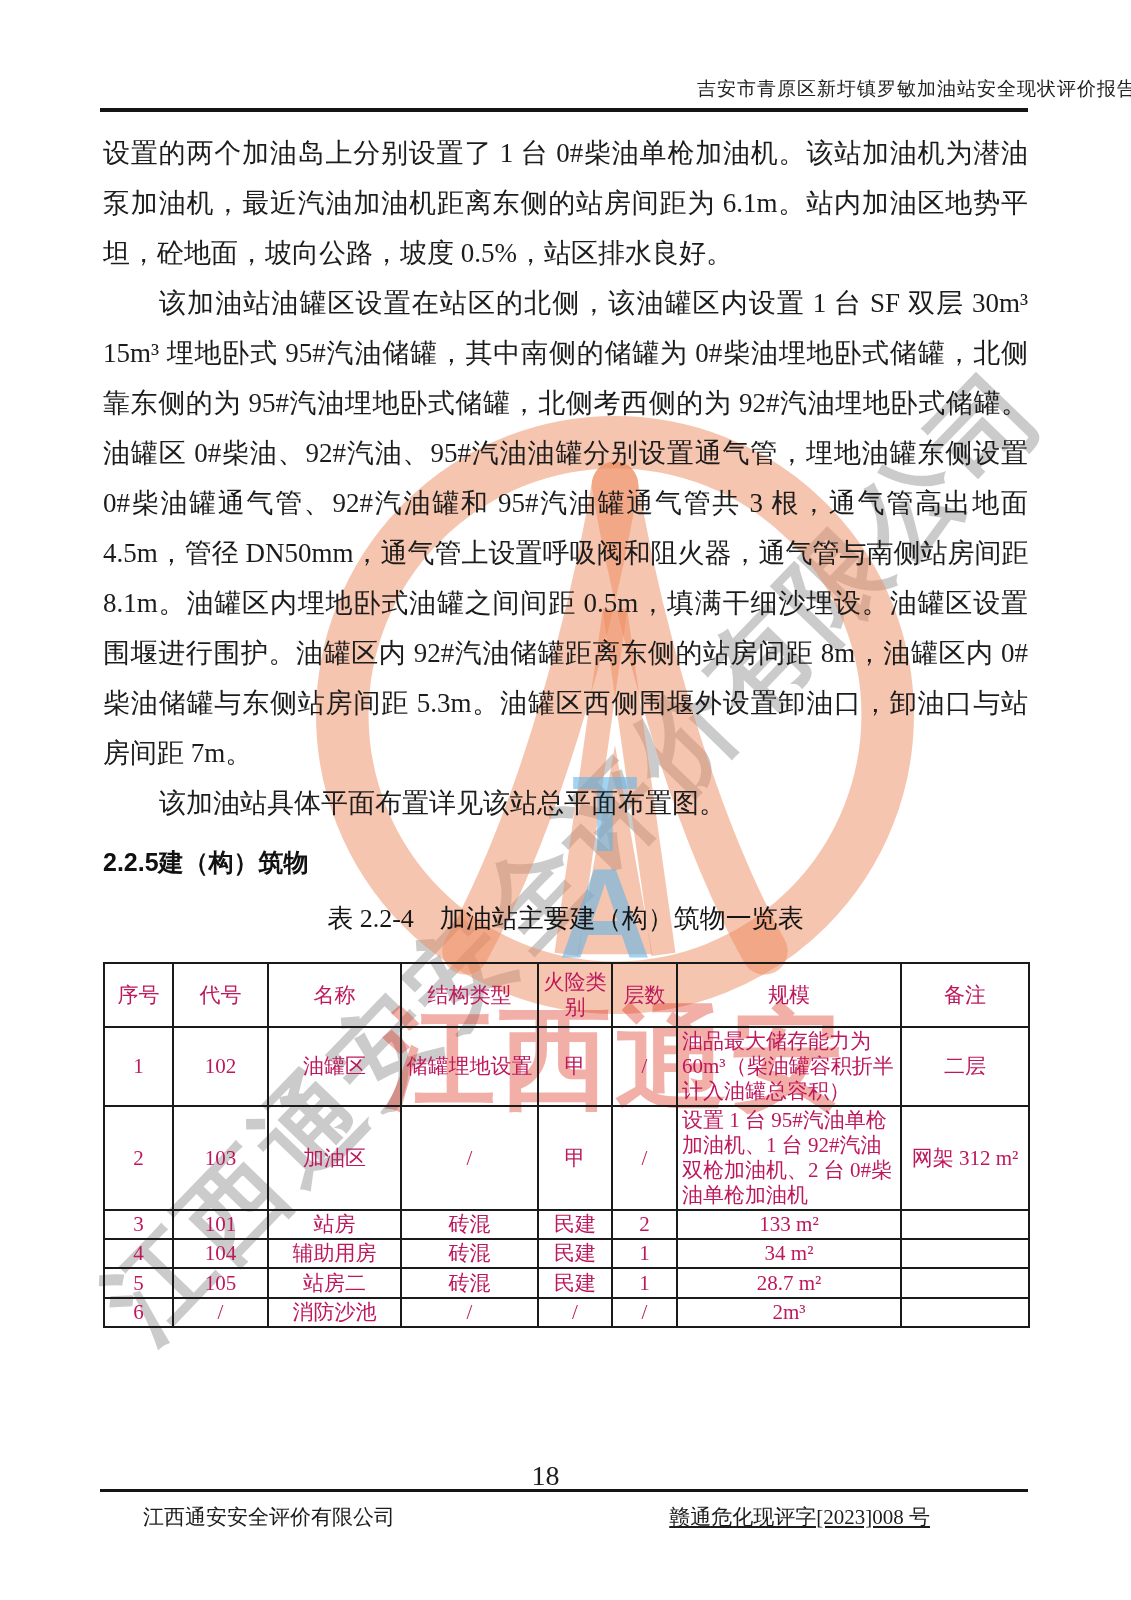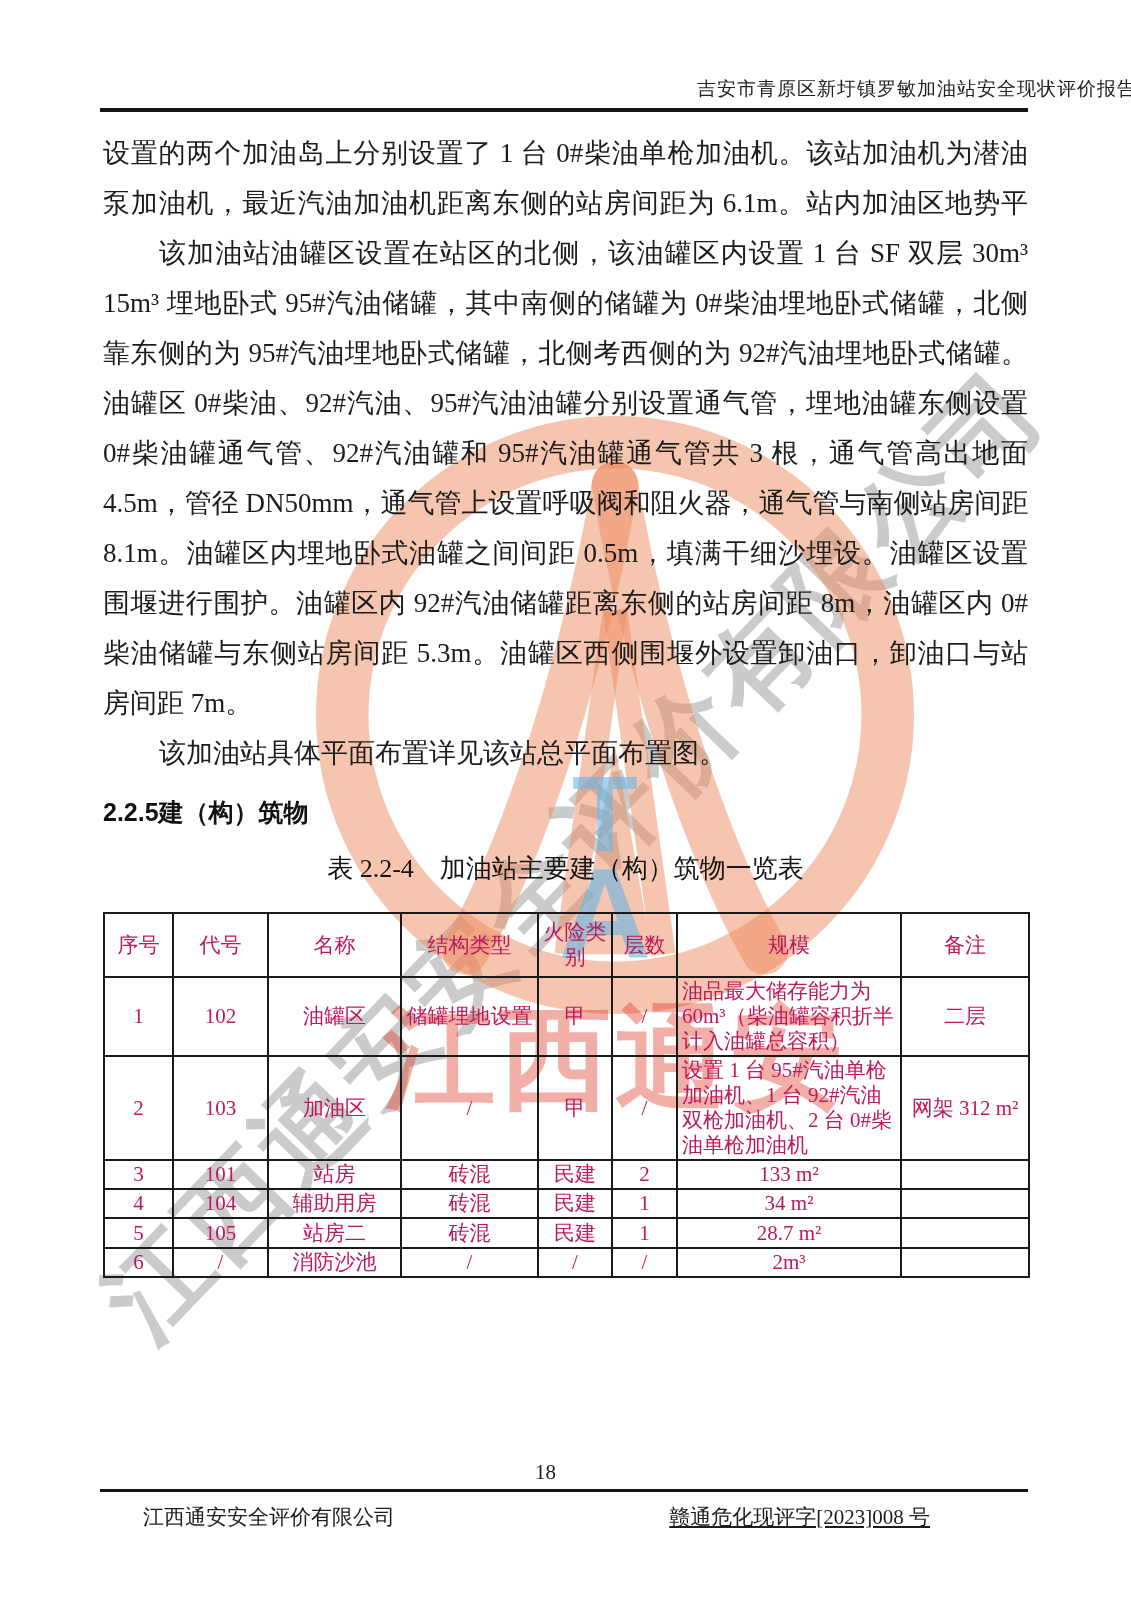--- a/index.html
+++ b/index.html
@@ -73,21 +73,21 @@
   table.buildings th, table.buildings td {
     border: 2px solid #1a1a1a; padding: 1px 4px;
     text-align: center; vertical-align: middle;
     overflow: hidden; font-weight: normal;
   }
   table.buildings thead tr { height: 64px; }
   table.buildings td.cell-left { text-align: left; }
 
   .page-number {
     position: absolute; top: 1460px; left: 103px; width: 885px;
-    text-align: center; font-size: 21px;
+    text-align: center; font-size: 28px;
   }
   .footer-rule { position: absolute; top: 1489px; left: 100px; width: 928px; height: 3px; background: #151515; }
   .footer-row {
     position: absolute; top: 1502px; left: 103px; width: 925px;
     display: flex; justify-content: space-between;
     font-size: 21px; line-height: 30px;
   }
   .footer-left { padding-left: 40px; }
   .footer-right { padding-right: 98px; text-decoration: underline; }
 </style>
@@ -117,20 +117,21 @@
 
   <div class="content">
 
     <div class="header-title">吉安市青原区新圩镇罗敏加油站安全现状评价报告</div>
     <div class="header-rule"></div>
 
     <div class="text-column">
       <div>
           <div class="bline">设置的两个加油岛上分别设置了 1 台 0#柴油单枪加油机。该站加油机为潜油</div>
           <div class="bline">泵加油机，最近汽油加油机距离东侧的站房间距为 6.1m。站内加油区地势平</div>
+          <div class="bline lastline">坦，砼地面，坡向公路，坡度 0.5%，站区排水良好。</div>
           <div class="bline indent">该加油站油罐区设置在站区的北侧，该油罐区内设置 1 台 SF 双层 30m³</div>
           <div class="bline">15m³ 埋地卧式 95#汽油储罐，其中南侧的储罐为 0#柴油埋地卧式储罐，北侧</div>
           <div class="bline">靠东侧的为 95#汽油埋地卧式储罐，北侧考西侧的为 92#汽油埋地卧式储罐。</div>
           <div class="bline">油罐区 0#柴油、92#汽油、95#汽油油罐分别设置通气管，埋地油罐东侧设置</div>
           <div class="bline">0#柴油罐通气管、92#汽油罐和 95#汽油罐通气管共 3 根，通气管高出地面</div>
           <div class="bline">4.5m，管径 DN50mm，通气管上设置呼吸阀和阻火器，通气管与南侧站房间距</div>
           <div class="bline">8.1m。油罐区内埋地卧式油罐之间间距 0.5m，填满干细沙埋设。油罐区设置</div>
           <div class="bline">围堰进行围护。油罐区内 92#汽油储罐距离东侧的站房间距 8m，油罐区内 0#</div>
           <div class="bline">柴油储罐与东侧站房间距 5.3m。油罐区西侧围堰外设置卸油口，卸油口与站</div>
           <div class="bline lastline">房间距 7m。</div>

